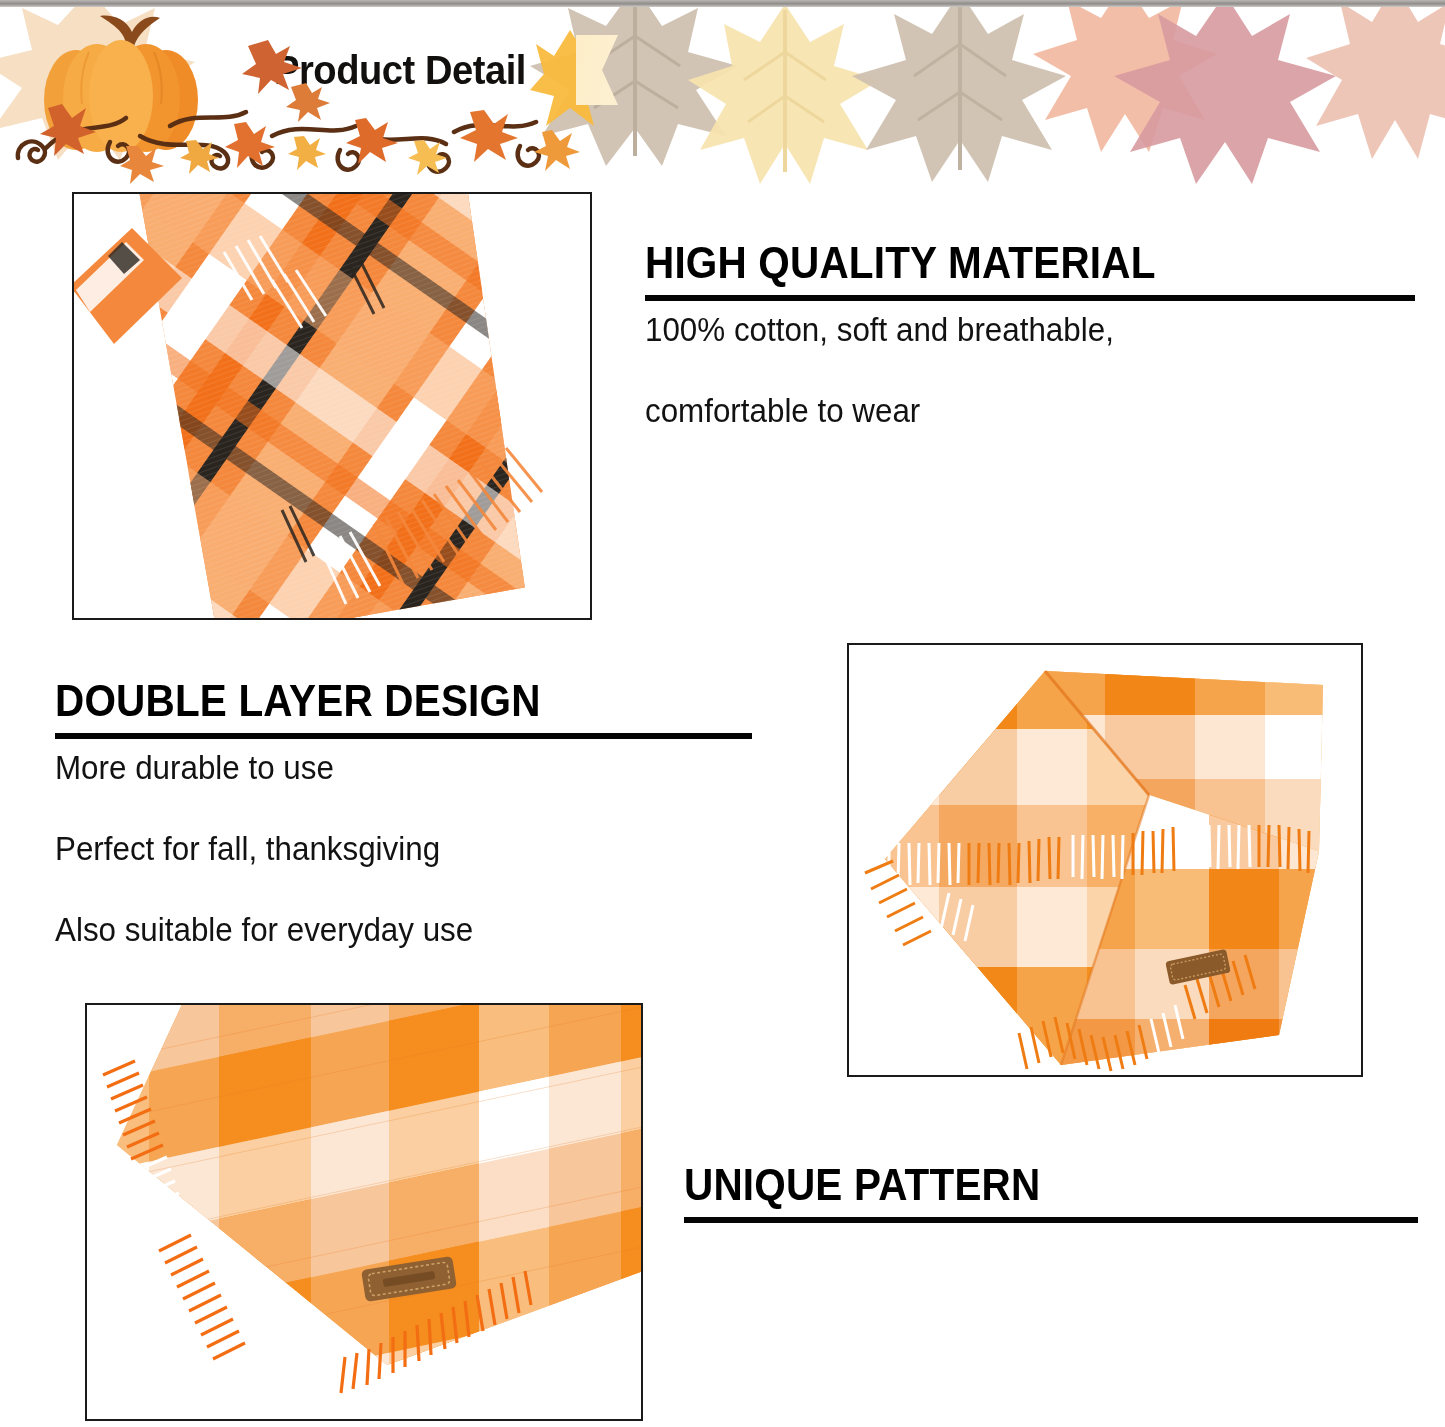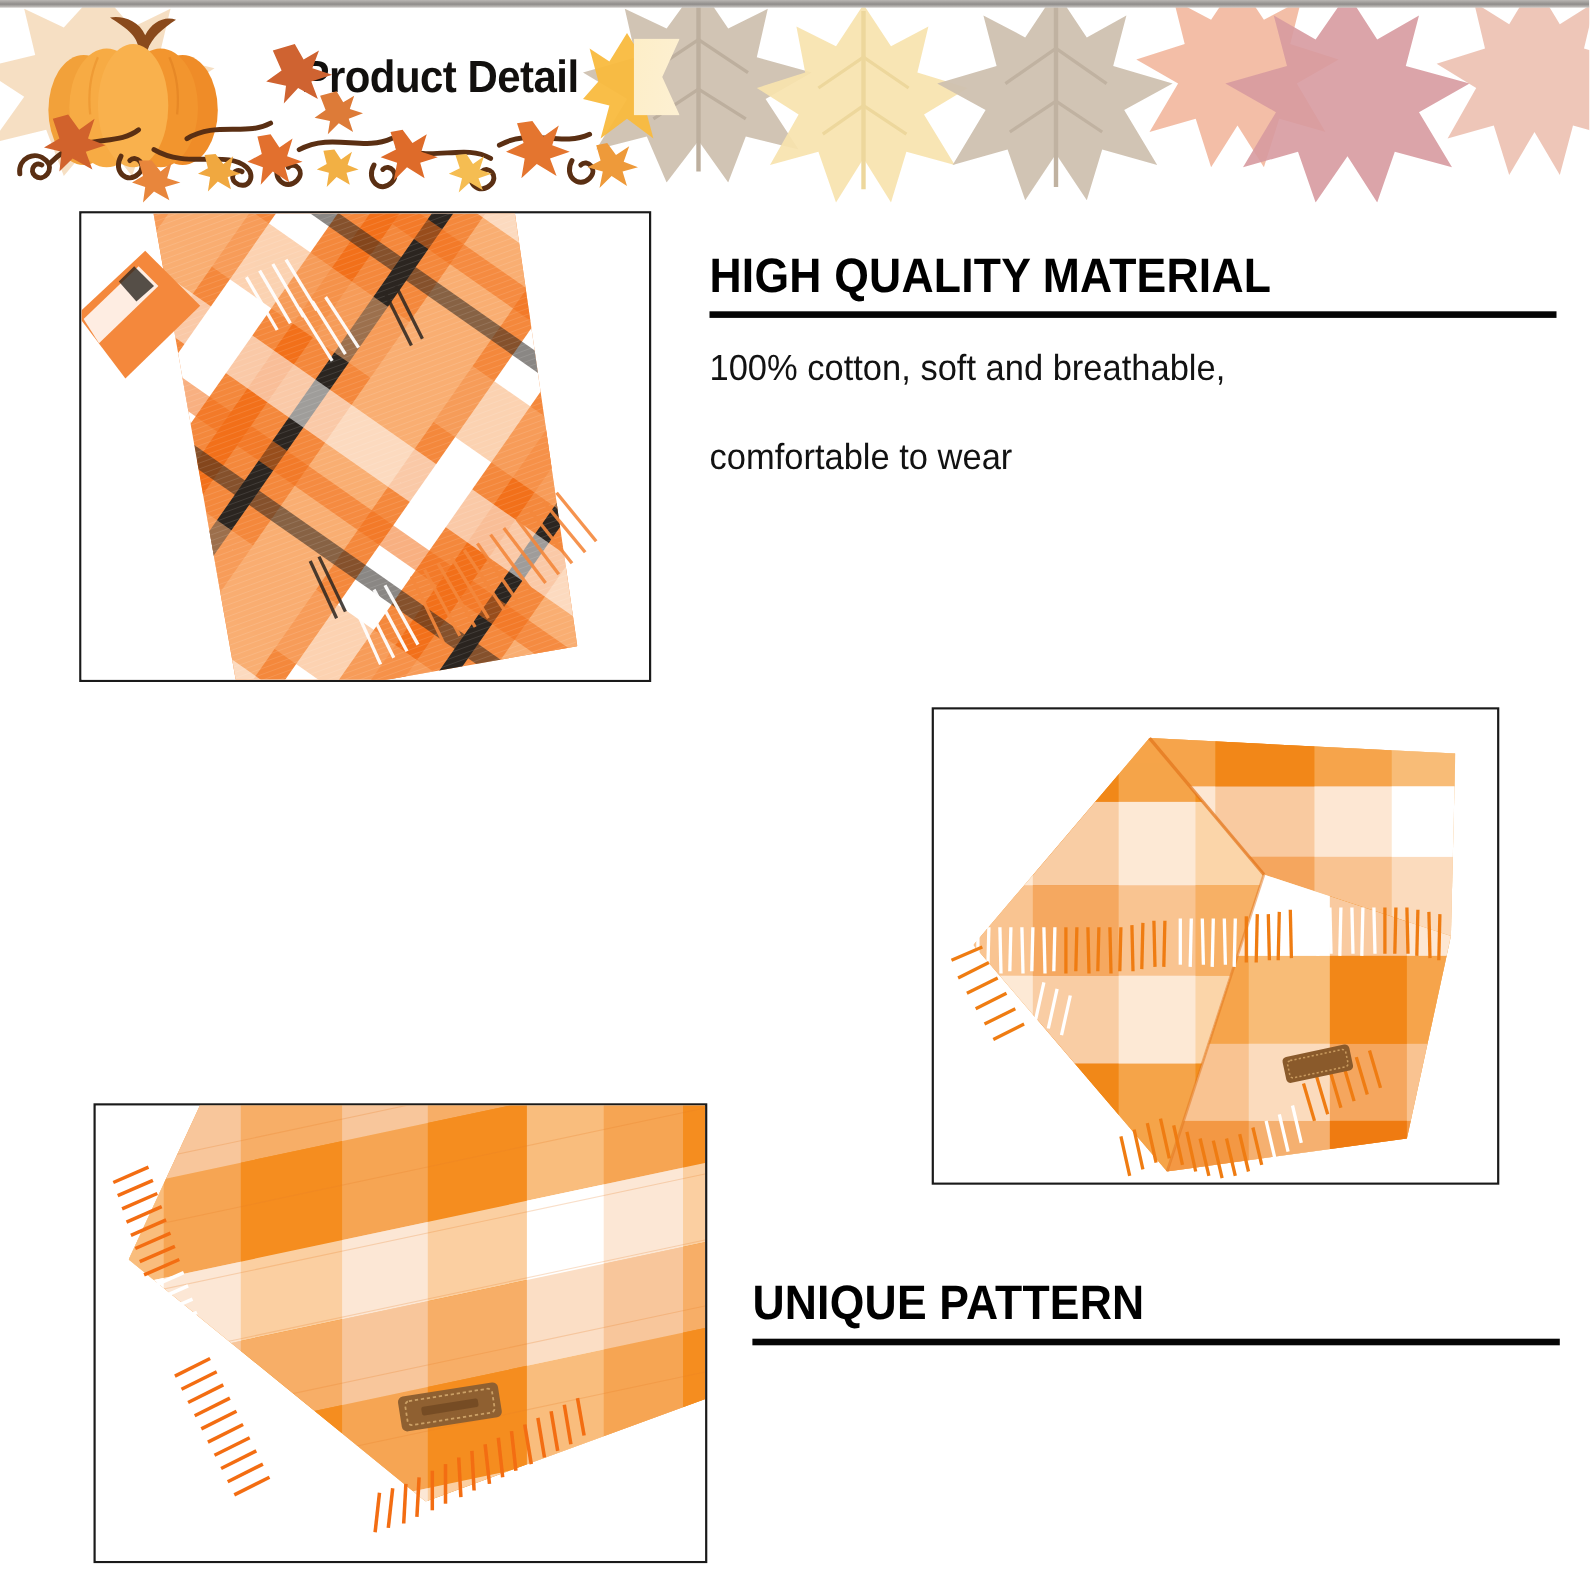--- a/index.html
+++ b/index.html
@@ -60,21 +60,21 @@
   
   .feature { position:absolute; }
   .feature-title {
     font-family:"Liberation Sans", sans-serif;
     font-weight:700; color:#000000;
     font-size:44px; line-height:1.04; letter-spacing:0.2px;
     white-space:nowrap;
     transform: scaleX(0.92); transform-origin: left center;
   }
   .feature-rule { height:6px; background:#050505; margin-top:9px; }
-  .feature-body { margin-top:28px; }
+  .feature-body { margin-top:12px; }
   .feature-line {
     font-family:"Liberation Sans", sans-serif;
     font-weight:400; color:#121212;
     font-size:33px; line-height:1.0;
     white-space:nowrap;
     transform: scaleX(0.95); transform-origin: left center;
   }
   .feature-line + .feature-line { margin-top:48px; }
 </style>
 </head>
@@ -291,29 +291,38 @@
       </g>
 
       <g>
         <path d="M-4 92 L58 34 L108 84 L40 150 Z" fill="#f4883c"></path>
         <path d="M2 96 L52 48 L70 66 L16 118 Z" fill="#ffffff" opacity="0.85"></path>
         <path d="M34 62 L48 48 L66 66 L50 80 Z" fill="#2b2520" opacity="0.8"></path>
       </g>
     </svg>
   </div>
 
-  <div class="feature" style="left:645px; top:228px; width:775px;">
+  <div class="feature" style="left:645px; top:240px; width:775px;">
     <div class="feature-title">HIGH QUALITY MATERIAL</div>
     <div class="feature-rule" style="width:770px;"></div>
     <div class="feature-body">
       <div class="feature-line">100% cotton, soft and breathable,</div>
       <div class="feature-line">comfortable to wear</div>
     </div>
   </div>
 
+  <div class="feature" style="left:55px; top:678px; width:700px;">
+    <div class="feature-title">DOUBLE LAYER DESIGN</div>
+    <div class="feature-rule" style="width:697px;"></div>
+    <div class="feature-body">
+      <div class="feature-line">More durable to use</div>
+      <div class="feature-line">Perfect for fall, thanksgiving</div>
+      <div class="feature-line">Also suitable for everyday use</div>
+    </div>
+  </div>
 
   <div class="photo-frame" style="left:847px; top:643px; width:516px; height:434px;">
     <svg width="512" height="430" viewBox="0 0 512 430">
       <rect width="512" height="430" fill="#ffffff"></rect>
       <defs>
         <clipPath id="triLeft">
             <path d="M36 214 L196 26 L300 150 L212 420 Z"></path>
           </clipPath>
         <clipPath id="triRight">
             <path d="M196 26 L474 40 L470 206 L300 150 Z"></path>

